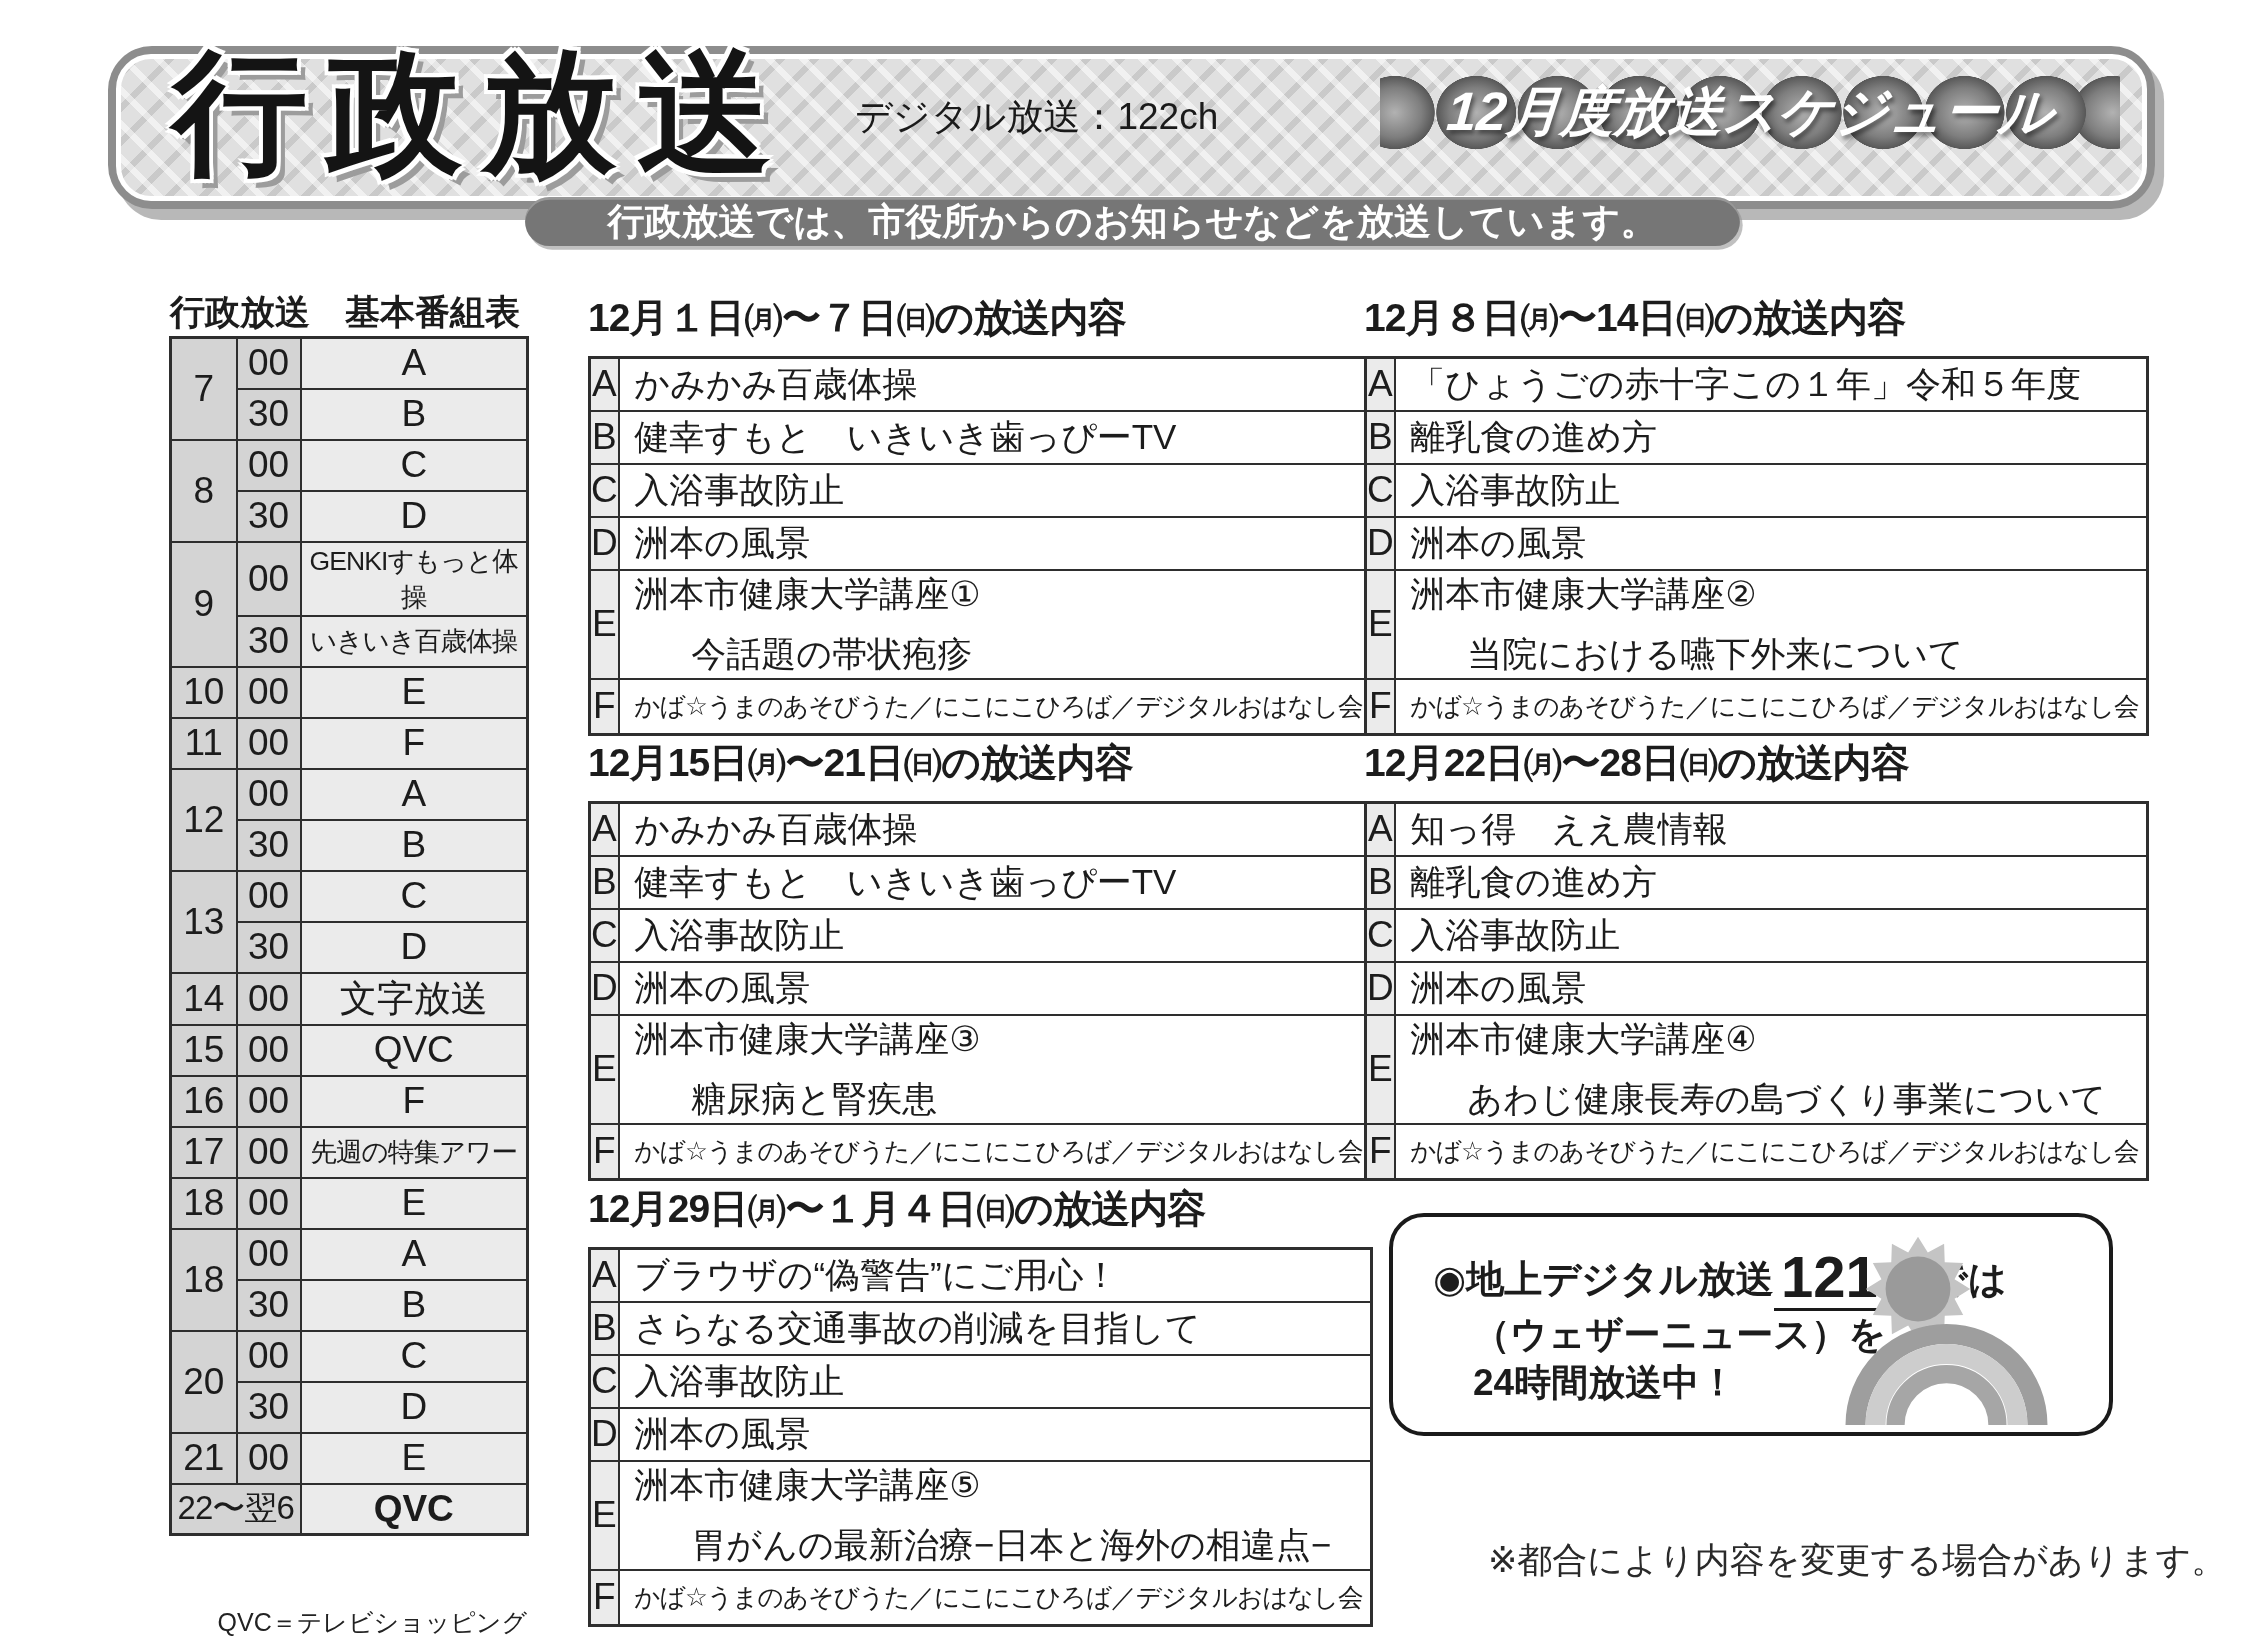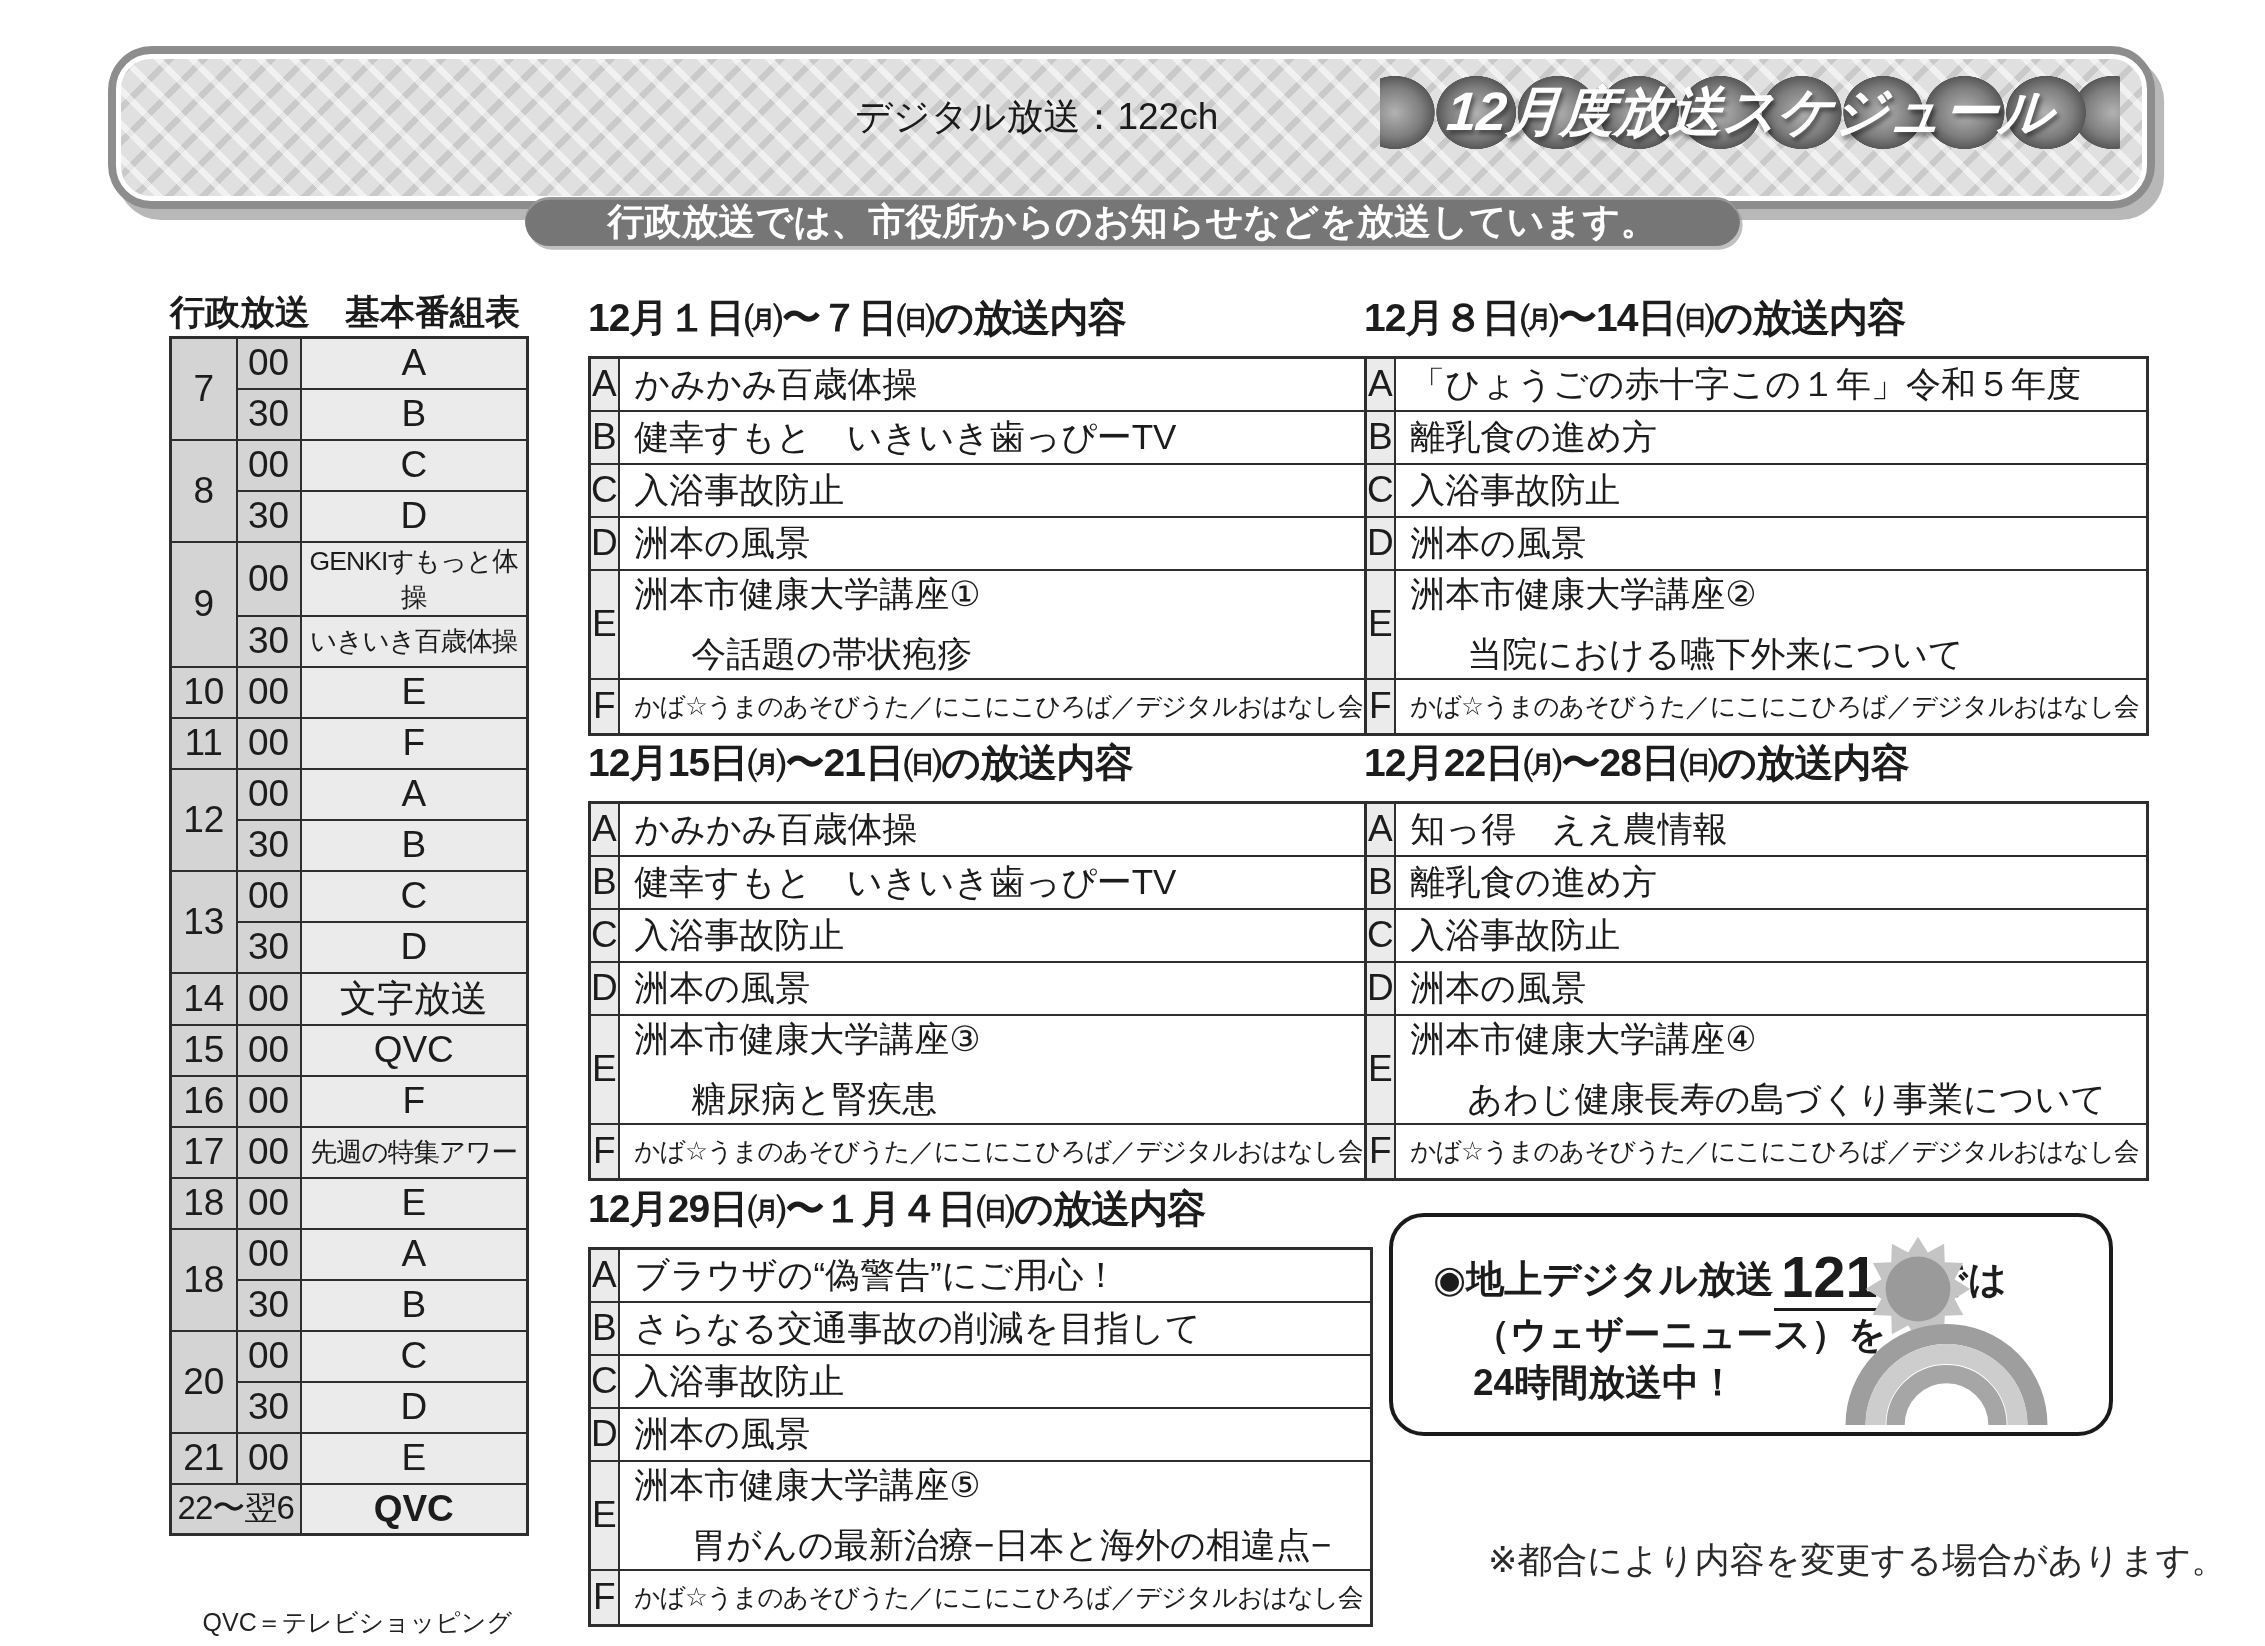--- a/index.html
+++ b/index.html
@@ -46,21 +46,21 @@
   .basic-title { position:absolute; left:170px; top:289px; font-size:35px; font-weight:bold; white-space:nowrap; }
   table.basic { position:absolute; left:169px; top:336px; border-collapse:collapse;
     border:3.7px solid #2e2e2e; table-layout:fixed; }
   table.basic td { border:2.7px solid #2e2e2e; text-align:center; height:51px; font-size:37px; overflow:hidden; }
   table.basic .hour { width:66px; background:#d4d4d4; }
   table.basic .hour.span2 { width:130px; font-size:33px; letter-spacing:-0.9px; }
   table.basic .min { width:64px; background:#d4d4d4; }
   table.basic .prog { width:227px; background:#ebebeb; }
   table.basic .prog.long { font-size:26.5px; letter-spacing:-0.9px; }
   table.basic .prog.bold { font-weight:bold; }
-  .basic-footnote { position:absolute; left:154px; top:1606px; width:358px; text-align:right;
+  .basic-footnote { position:absolute; left:169px; top:1606px; width:358px; text-align:right;
     font-size:25px; color:#222; }
 
   
   section.week { position:absolute; }
   .w1 { left:588px;  top:291px; width:740px; }
   .w2 { left:1364px; top:291px; width:782px; }
   .w3 { left:588px;  top:736px; width:740px; }
   .w4 { left:1364px; top:736px; width:782px; }
   .w5 { left:588px;  top:1182px; width:740px; }
   .wtitle { font-size:39px; font-weight:bold; margin-bottom:11px; white-space:nowrap; letter-spacing:-0.9px; }
@@ -88,20 +88,21 @@
 
   .change-notice { position:absolute; left:1488px; top:1537px; font-size:35px; white-space:nowrap; color:#2a2a2a; }
 </style>
 </head>
 <body>
 
 <div class="page">
 
   <div class="banner">
     <div class="banner-inner"></div>
+    <div class="app-title">行政放送</div>
     <div class="channel-info">デジタル放送：122ch</div>
     <div class="badge">
       <div class="badge-bg"></div>
       <div class="badge-text">12月度放送スケジュール</div>
     </div>
   </div>
   <div class="subtitle-bar">行政放送では、市役所からのお知らせなどを放送しています。</div>
 
   <div class="basic-title">行政放送　基本番組表</div>
   <table class="basic">

